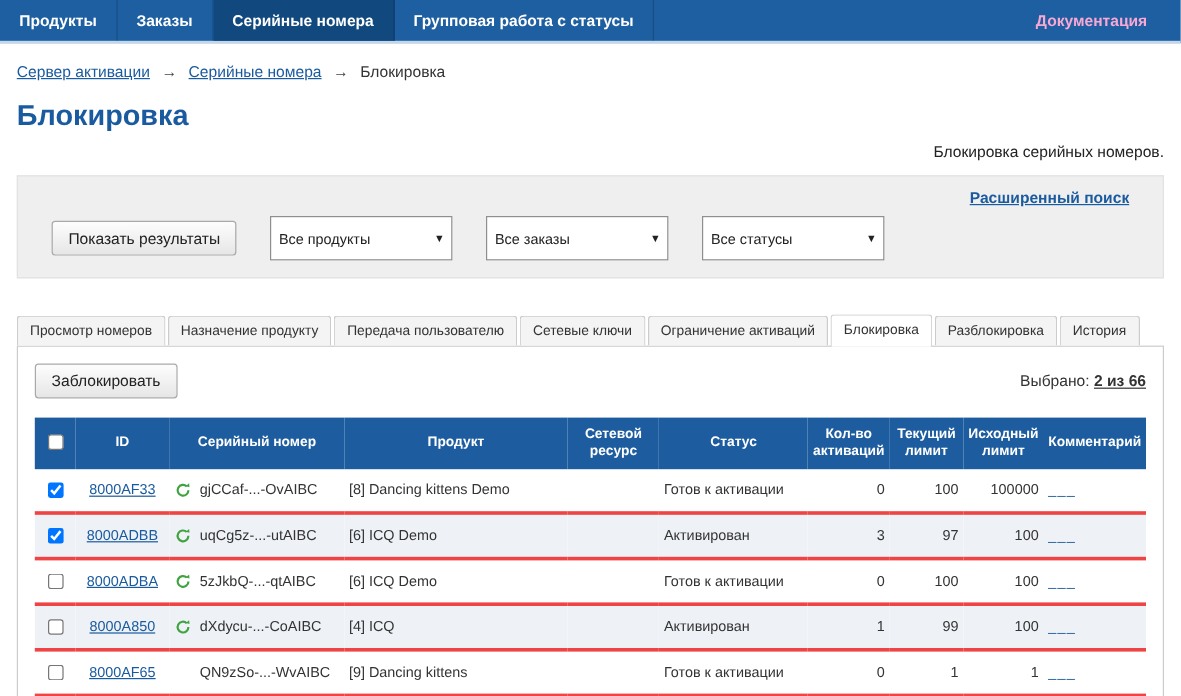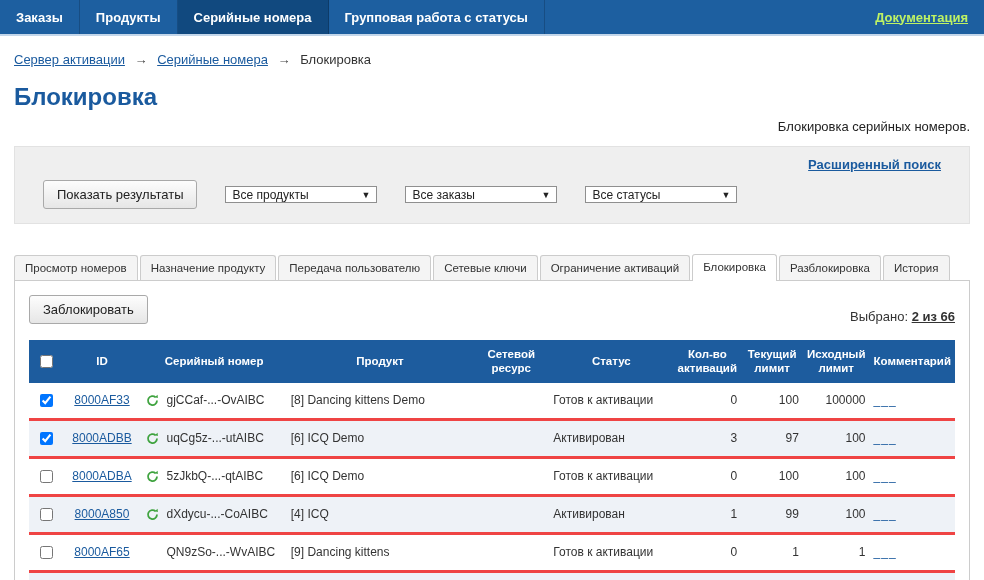--- a/index.html
+++ b/index.html
@@ -21,55 +21,55 @@
   .topnav{
     display:flex;align-items:stretch;height:36px;background:var(--nav-bg);
     border-bottom:2px solid #c3d6ea;
   }
   .nav-item{
     display:flex;align-items:center;padding:0 16px;color:#fff;font-weight:bold;
     font-size:13px;cursor:pointer;border-right:1px solid rgba(0,0,0,.18);
   }
   .nav-item.active{background:var(--nav-active);}
   .docs-link{
-    margin-left:auto;align-self:center;margin-right:16px;color:#bef264;
-    font-weight:bold;font-size:13px;text-decoration:underline;cursor:pointer;
+    margin-left:auto;align-self:center;margin-right:28px;color:#f9a8d4;
+    font-weight:bold;font-size:13px;cursor:pointer;
   }
   
   .content{padding:0 14px;}
   .breadcrumb{margin-top:16px;font-size:13px;color:#333;}
   .breadcrumb a{color:var(--accent);text-decoration:underline;cursor:pointer;}
   .breadcrumb .sep{margin:0 6px;color:#444;}
   h1.page-title{color:var(--accent);font-size:24px;font-weight:bold;margin:16px 0 8px;}
   .page-subtitle{font-size:13px;color:#222;margin:0 0 12px;text-align:right;}
   
   .filterbox{background:#efefef;border:1px solid #e2e2e2;padding:10px 28px 14px;margin-top:4px;}
   .filterbox .adv{text-align:right;margin-bottom:8px;}
   .filterbox .adv a{color:var(--accent);font-weight:bold;text-decoration:underline;font-size:13px;cursor:pointer;}
   .filter-row{display:flex;align-items:center;gap:28px;}
   .btn{
     background:linear-gradient(#fdfdfd,#e6e6e6);border:1px solid #a9a9a9;border-radius:3px;
     padding:6px 13px;font-size:13px;color:#222;cursor:pointer;font-family:inherit;
   }
   .select{
-    width:152px;height:17px;background:#fff;border:1px solid #8f8f8f;
+    width:152px;height:37px;background:#fff;border:1px solid #8f8f8f;
     display:flex;align-items:center;justify-content:space-between;
     padding:0 6px;font-size:12px;color:#222;cursor:pointer;
   }
   .select .chev{font-size:9px;color:#222;}
   
   .tabs{display:flex;align-items:flex-end;margin-top:30px;position:relative;z-index:2;}
   .tab{
     background:#f4f4f4;border:1px solid #ccc;border-bottom:none;border-radius:3px 3px 0 0;
     padding:6px 10px;font-size:11.5px;color:#333;margin-right:2px;cursor:pointer;white-space:nowrap;
   }
   .tab.active{background:#fff;margin-bottom:-1px;padding-bottom:8px;font-weight:normal;}
   
   .panel{border:1px solid #ccc;background:#fff;padding:14px;min-height:320px;position:relative;z-index:1;}
-  .panel-top{display:flex;justify-content:space-between;align-items:flex-end;margin-bottom:16px;}
+  .panel-top{display:flex;justify-content:space-between;align-items:center;margin-bottom:16px;}
   .selected-info{font-size:13px;color:#333;}
   .selected-info b{font-weight:bold;text-decoration:underline;}
   
   table.grid{width:100%;border-collapse:collapse;font-size:12px;}
   table.grid thead th{
     background:var(--thead-bg);color:#fff;font-weight:bold;font-size:11.5px;
     padding:7px 4px;text-align:center;line-height:1.25;vertical-align:middle;
   }
   table.grid tbody td{padding:8px 4px;border-bottom:3px solid #ef4444;color:#333;vertical-align:middle;}
   table.grid tbody tr.alt{background:var(--row-alt);}
@@ -81,22 +81,22 @@
   .sn-icon{width:15px;height:15px;display:inline-block;flex:0 0 15px;}
   td.c-num{text-align:right;padding-right:24px;}
   td.c-status{font-size:12px;}
   td.c-comment{padding-left:16px;}
   td.c-comment a{color:var(--accent);text-decoration:none;cursor:pointer;letter-spacing:1px;}
 </style>
 </head>
 <body>
 
 <nav class="topnav">
+  <div class="nav-item">Продукты</div>
   <div class="nav-item">Заказы</div>
-  <div class="nav-item">Продукты</div>
   <div class="nav-item active">Серийные номера</div>
   <div class="nav-item">Групповая работа с статусы</div>
   <a class="docs-link">Документация</a>
 </nav>
 
 <div class="content">
 
   <div class="breadcrumb">
     <a>Сервер активации</a>
     <span class="sep">→</span>

